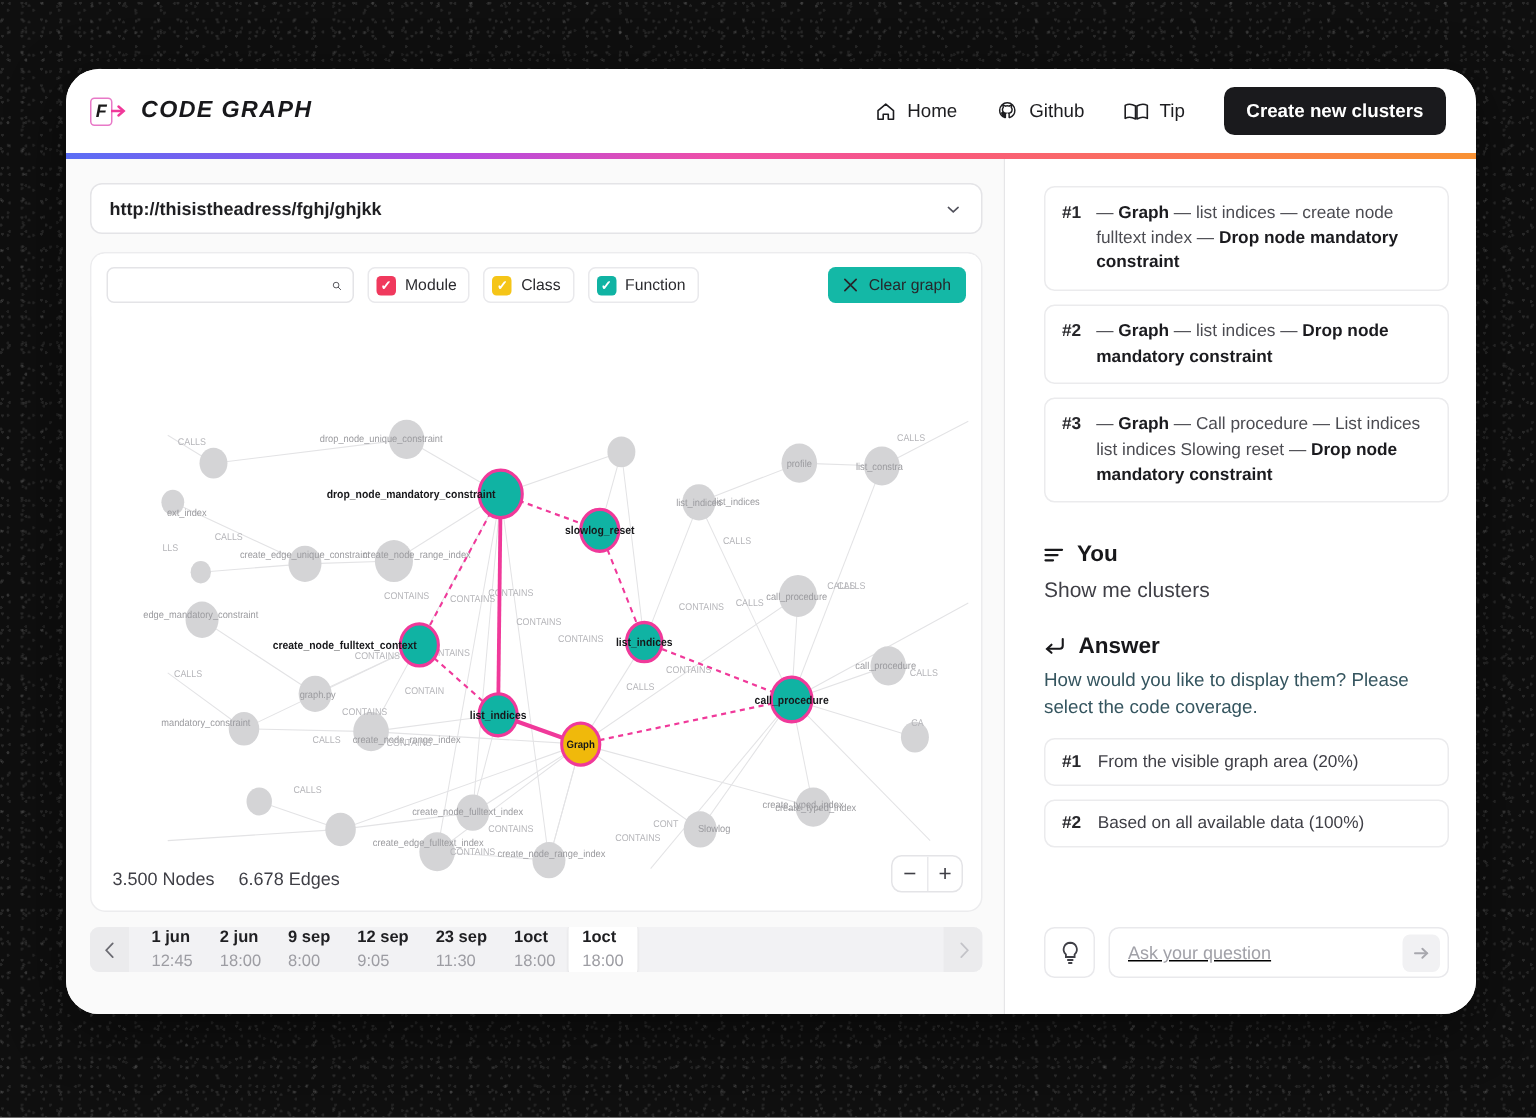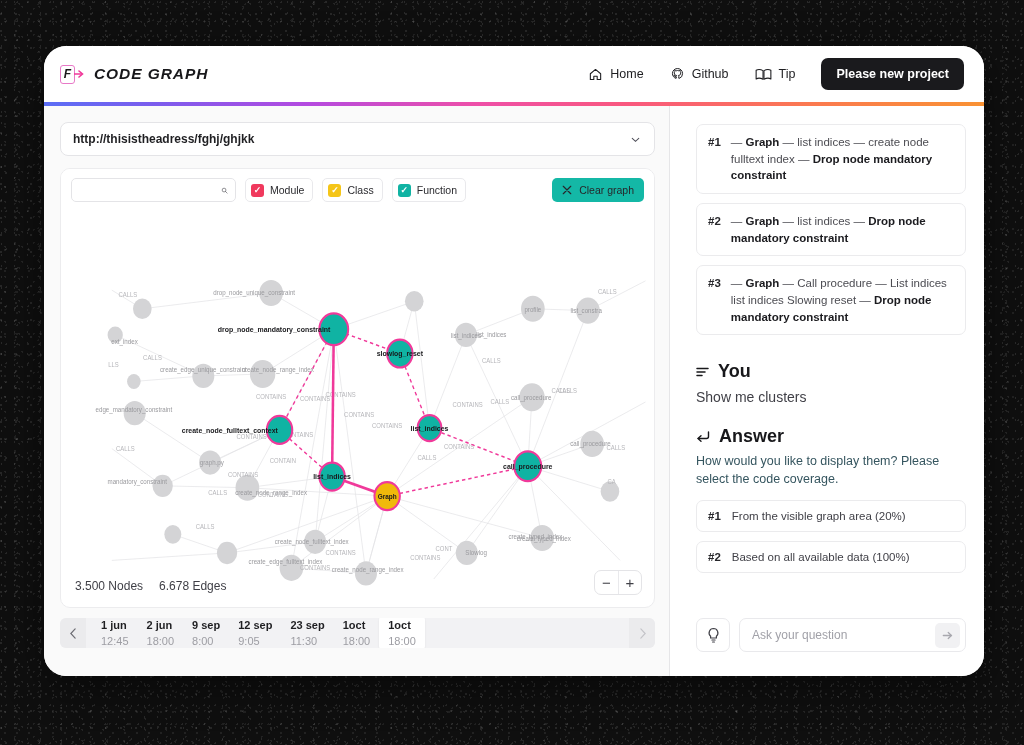--- a/index.html
+++ b/index.html
@@ -215,36 +215,36 @@
     padding: 9px 11px; margin-bottom: 9px;
     display: flex; gap: 10px;
     font-size: 11.5px; line-height: 1.45; color: #4c4c52;
     cursor: pointer;
   }
   .result-card .num { font-weight: bold; color: #27272b; flex-shrink: 0; }
   .result-card b { color: #1b1b1f; }
   .chat-block { margin-top: 26px; }
   .chat-head {
     display: flex; align-items: center; gap: 8px;
-    font-size: 18px; font-weight: bold; color: #18181b;
+    font-size: 15px; font-weight: bold; color: #18181b;
     margin-bottom: 5px;
     text-align: center;
   }
   .chat-text { font-size: 14px; color: #3f3f46; line-height: 1.45; }
   .answer-text { font-size: 12.5px; color: #35555f; line-height: 1.5; margin-bottom: 11px; }
   .opt-card {
     border: 1px solid #ebebed; border-radius: 7px;
     padding: 9px 11px; margin-bottom: 9px;
     display: flex; gap: 11px;
     font-size: 11.5px; color: #3f3f46; cursor: pointer;
   }
   .opt-card .num { font-weight: bold; color: #27272b; }
   .ask-row {
     position: absolute; left: 26px; right: 18px; bottom: 24px;
-    display: flex; gap: 9px; align-items: center;
+    display: flex; gap: 9px; align-items: center; text-decoration: underline;
   }
   .bulb-btn {
     width: 34px; height: 34px;
     border: 1px solid #e9e9ec; border-radius: 7px;
     display: flex; align-items: center; justify-content: center;
     cursor: pointer; background: #fff;
   }
   .ask-box {
     flex: 1; height: 34px;
     border: 1px solid #e9e9ec; border-radius: 7px;
@@ -297,21 +297,21 @@
         </svg>
         <span>Github</span>
       </div>
       <div class="nav-item">
         <svg width="17" height="15" viewBox="0 0 18 15">
           <path d="M1.2 3 C3 2 6 2 8.5 3.4 V12.6 C6 11.2 3 11.2 1.2 12.2 Z" fill="none" stroke="#1d1d20" stroke-width="1.15" stroke-linejoin="round"></path>
           <path d="M16.8 3 C15 2 12 2 9.5 3.4 V12.6 C12 11.2 15 11.2 16.8 12.2 Z" fill="none" stroke="#1d1d20" stroke-width="1.15" stroke-linejoin="round"></path>
         </svg>
         <span>Tip</span>
       </div>
-      <button class="cta-btn">Please new project</button>
+      <button class="cta-btn">Create new clusters</button>
     </div>
   </div>
   <div class="gradient-bar"></div>
 
   <div class="body-split">
 
     <div class="left-pane">
 
       <div class="url-select">
         <span>http://thisistheadress/fghj/ghjkk</span>

